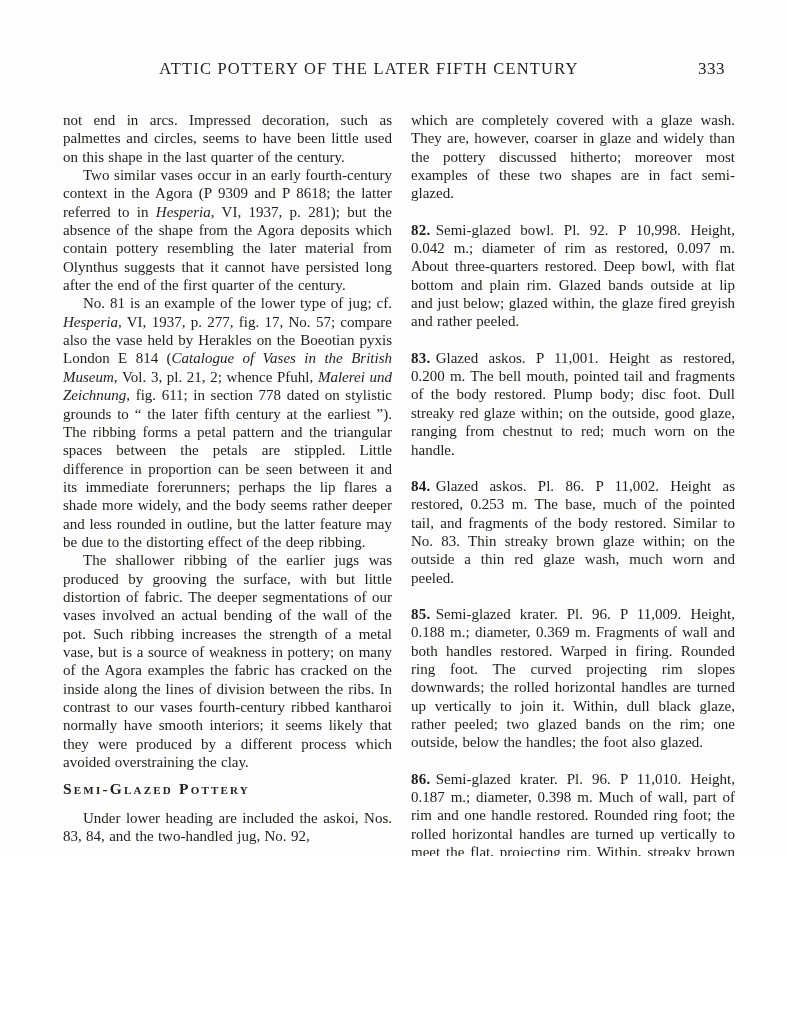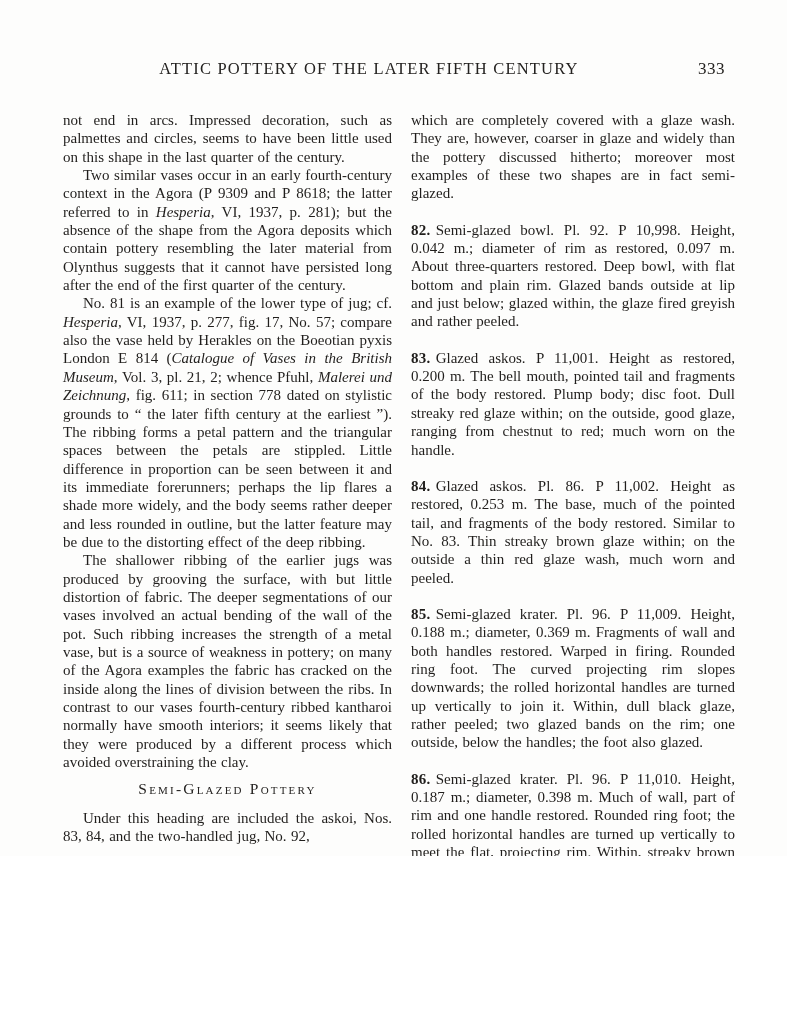--- a/index.html
+++ b/index.html
@@ -60,22 +60,22 @@
   .entry { margin-top: 18px; }
   .entry-num {
     font-weight: bold;
     margin-right: 5px;
     letter-spacing: 0.3px;
   }
   .ital { font-style: italic; }
   .section-heading {
     margin: 9px 0 10px 0;
     font-size: 15.5px;
-    font-weight: normal;
-    text-align: center;
+    font-weight: bold;
+    text-align: left;
     font-variant: small-caps;
     letter-spacing: 2.2px;
     text-indent: 0;
     color: #242220;
   }
 </style>
 </head>
 <body>
 
 <div class="page">
@@ -89,21 +89,21 @@
     <p class="para"><span>not end in arcs. Impressed decoration, such as palmettes and circles, seems to have been little used on this shape in the last quarter of the century.</span></p>
 
     <p class="para indent"><span>Two similar vases occur in an early fourth-century context in the Agora (P 9309 and P 8618; the latter referred to in </span><span class="ital">Hesperia</span><span>, VI, 1937, p. 281); but the absence of the shape from the Agora deposits which contain pottery resembling the later material from Olynthus suggests that it cannot have persisted long after the end of the first quarter of the century.</span></p>
 
     <p class="para indent"><span>No. 81 is an example of the lower type of jug; cf. </span><span class="ital">Hesperia</span><span>, VI, 1937, p. 277, fig. 17, No. 57; compare also the vase held by Herakles on the Boeotian pyxis London E 814 (</span><span class="ital">Catalogue of Vases in the British Museum</span><span>, Vol. 3, pl. 21, 2; whence Pfuhl, </span><span class="ital">Malerei und Zeichnung</span><span>, fig. 611; in section 778 dated on stylistic grounds to “ the later fifth century at the earliest ”). The ribbing forms a petal pattern and the triangular spaces between the petals are stippled. Little difference in proportion can be seen between it and its immediate forerunners; perhaps the lip flares a shade more widely, and the body seems rather deeper and less rounded in outline, but the latter feature may be due to the distorting effect of the deep ribbing.</span></p>
 
     <p class="para indent"><span>The shallower ribbing of the earlier jugs was produced by grooving the surface, with but little distortion of fabric. The deeper segmentations of our vases involved an actual bending of the wall of the pot. Such ribbing increases the strength of a metal vase, but is a source of weakness in pottery; on many of the Agora examples the fabric has cracked on the inside along the lines of division between the ribs. In contrast to our vases fourth-century ribbed kantharoi normally have smooth interiors; it seems likely that they were produced by a different process which avoided overstraining the clay.</span></p>
 
     <h3 class="section-heading">Semi-Glazed Pottery</h3>
 
-    <p class="para indent"><span>Under this heading are included the askoi, Nos. 83, 84, and the two-handled jug, No. 92,</span></p>
+    <p class="para indent"><span>Under lower heading are included the askoi, Nos. 83, 84, and the two-handled jug, No. 92,</span></p>
   </section>
 
   <section class="column col-right">
     <p class="para"><span>which are completely covered with a glaze wash. They are, however, coarser in glaze and widely than the pottery discussed hitherto; moreover most examples of these two shapes are in fact semi-glazed.</span></p>
 
     <p class="para entry"><b class="entry-num">82.</b><span>Semi-glazed bowl. Pl. 92. P 10,998. Height, 0.042 m.; diameter of rim as restored, 0.097 m. About three-quarters restored. Deep bowl, with flat bottom and plain rim. Glazed bands outside at lip and just below; glazed within, the glaze fired greyish and rather peeled.</span></p>
 
     <p class="para entry"><b class="entry-num">83.</b><span>Glazed askos. P 11,001. Height as restored, 0.200 m. The bell mouth, pointed tail and fragments of the body restored. Plump body; disc foot. Dull streaky red glaze within; on the outside, good glaze, ranging from chestnut to red; much worn on the handle.</span></p>
 
     <p class="para entry"><b class="entry-num">84.</b><span>Glazed askos. Pl. 86. P 11,002. Height as restored, 0.253 m. The base, much of the pointed tail, and fragments of the body restored. Similar to No. 83. Thin streaky brown glaze within; on the outside a thin red glaze wash, much worn and peeled.</span></p>

